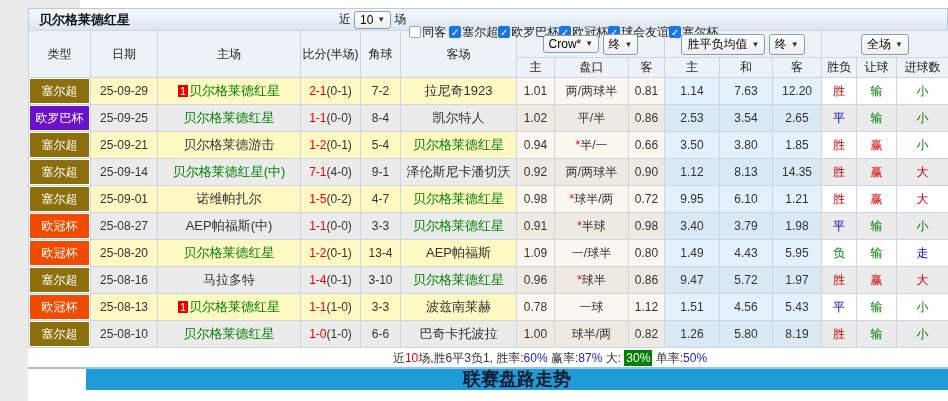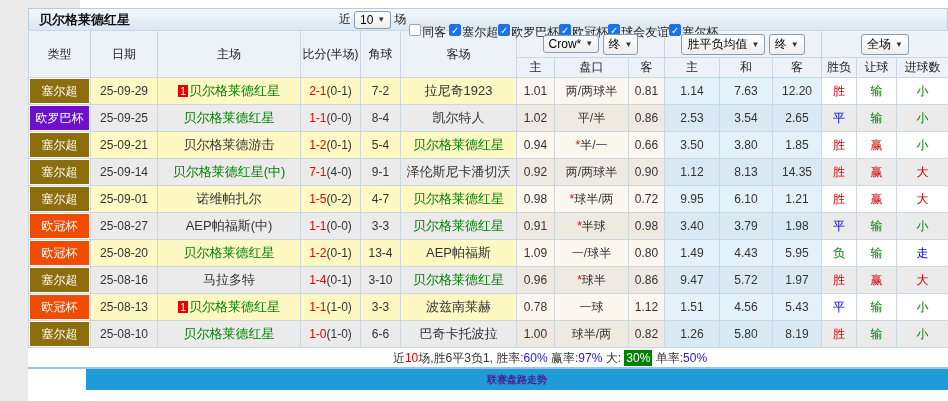--- a/index.html
+++ b/index.html
@@ -15,21 +15,21 @@
             font-size:12px;color:#222;box-sizing:border-box;}
   .page-title{font-weight:bold;font-size:13px;padding-left:10px;width:300px;color:#111;}
   .controls{display:flex;align-items:center;gap:3px;}
   .sel{display:inline-flex;align-items:center;gap:4px;border:1px solid #8a9cae;border-radius:3px;
        background:linear-gradient(#fff,#eee);padding:1px 5px;font-size:12px;color:#000;cursor:default;}
   .sel .arrow{font-size:8px;color:#333;}
   .cb{width:12px;height:12px;border:1px solid #9aa5ad;background:#fff;border-radius:2px;
       display:inline-block;box-sizing:border-box;vertical-align:middle;}
   .cb.on{background:#1a74e8;border-color:#1a74e8;color:#fff;text-align:center;
          line-height:12px;font-size:10px;}
-  .filter{display:inline-flex;gap:1px;margin-top:25px;}
+  .filter{display:inline-flex;align-items:center;gap:1px;margin-top:25px;}
 
   
   table{border-collapse:collapse;table-layout:fixed;width:920px;}
   th,td{border:1px solid #ccd7e1;text-align:center;font-size:12px;color:#333;
         padding:0;overflow:hidden;white-space:nowrap;}
   thead th{background:#edf2f8;font-weight:normal;color:#222;}
   thead tr.selrow th{height:26px;}
   thead tr.lblrow th{height:19px;}
   tbody tr{height:27px;}
   td.c-type{padding:1px;background:#fff;}
@@ -51,22 +51,22 @@
   .blue{color:#0000cc;}
   .grn{color:#008000;}
 
   
   .summary{height:16px;padding:2px 0 1px 124px;text-align:center;font-size:12px;color:#333;}
   .summary .b{color:#2222cc;}
   .summary .r{color:#e60000;}
   .summary .gb{background:#008000;color:#fff;padding:1px 2px;}
 
   .separator{height:2px;background:#9dc3dd;width:920px;}
-  .footer-bar{margin-left:58px;width:862px;height:21px;background:#1f9bd7;color:#4c1d95;
-              font-weight:bold;font-size:10px;text-align:center;line-height:21px;}
+  .footer-bar{margin-left:58px;width:862px;height:21px;background:#1f9bd7;color:#0f172a;
+              font-weight:bold;font-size:18px;text-align:center;line-height:21px;}
 </style>
 </head>
 <body>
 
 <div class="gutter"></div>
 <div class="top-gray"></div>
 
 <div class="main">
 
   <div class="titlebar">
@@ -353,16 +353,16 @@
           <td class="c-mean">1.26</td>
           <td class="c-mean">5.80</td>
           <td class="c-mean">8.19</td>
           <td class="c-res red">胜</td>
           <td class="c-res grn">输</td>
           <td class="c-res grn">小</td>
         </tr>
       </tbody>
   </table>
 
-  <div class="summary" id="summary-line"><span class="">近</span><span class="r">10</span><span class="">场,胜6平3负1, 胜率:</span><span class="b">60%</span><span class=""> 赢率:</span><span class="b">97%</span><span class=""> 大: </span><span class="gb">30%</span><span class=""> 单率:</span><span class="b">50%</span></div>
+  <div class="summary" id="summary-line"><span class="">近</span><span class="r">10</span><span class="">场,胜6平3负1, 胜率:</span><span class="b">60%</span><span class=""> 赢率:</span><span class="b">87%</span><span class=""> 大: </span><span class="gb">30%</span><span class=""> 单率:</span><span class="b">50%</span></div>
   <div class="separator"></div>
   <div class="footer-bar">联赛盘路走势</div>
 </div>
 
 </body></html>

